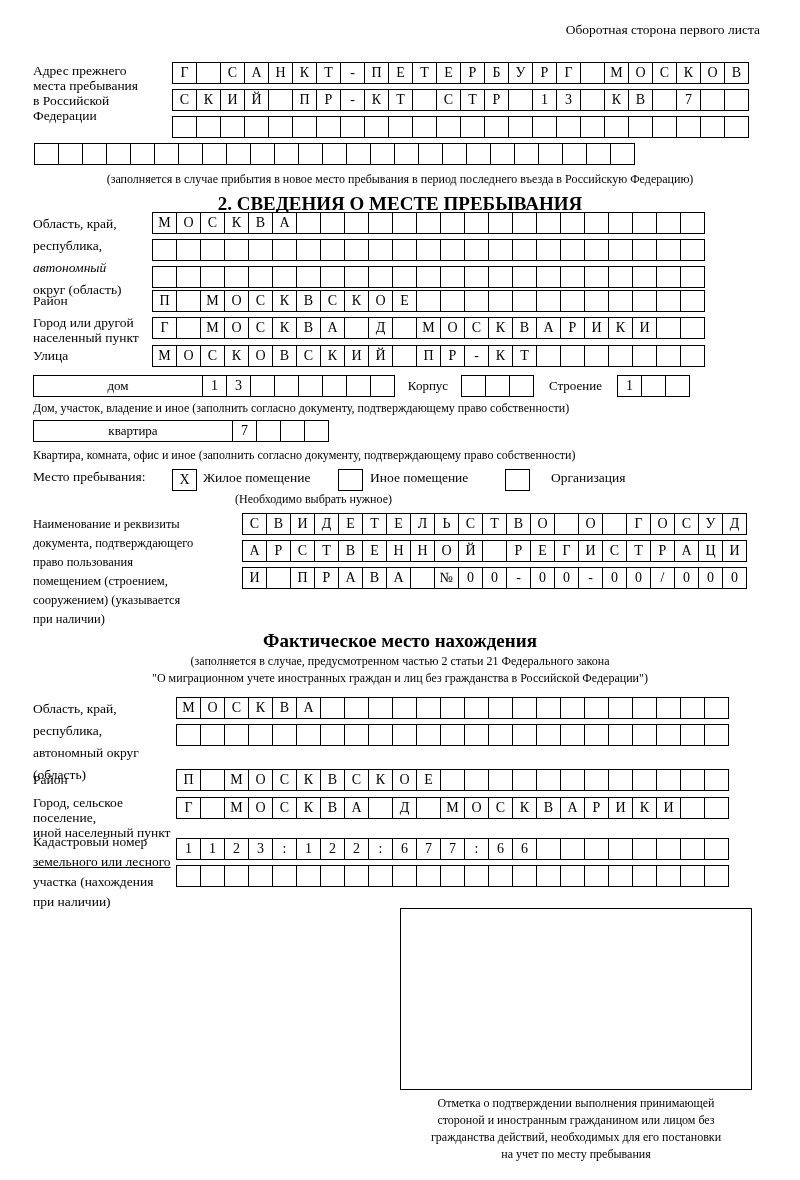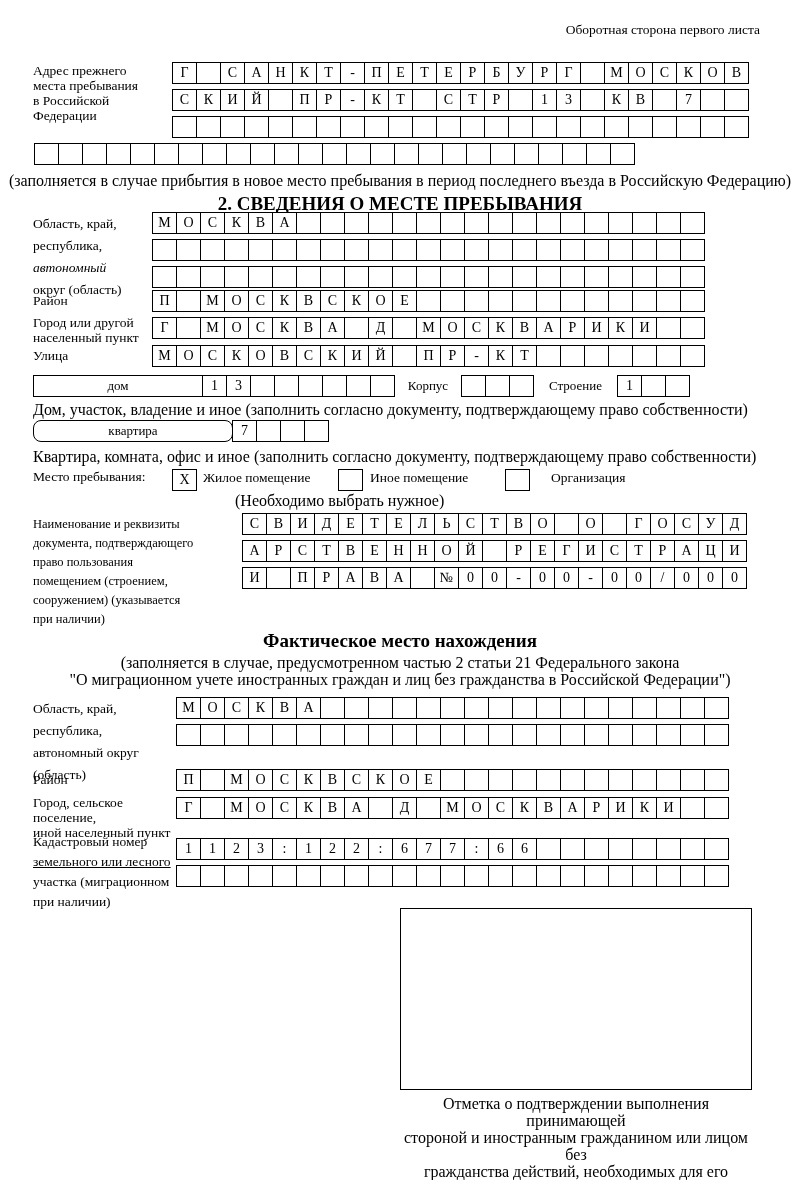--- a/index.html
+++ b/index.html
@@ -38,21 +38,21 @@
   .wide {
     height:22px; border:1px solid #000; box-sizing:border-box;
     text-align:center; font-size:13px; line-height:20px;
     margin-right:-1px;
   }
 
   .abs { position:absolute; }
 
   .section-title { font-weight:bold; font-size:19px; }
 
-  .note { font-size:16px; }
+  .note { font-size:12px; }
 
   .stamp-box {
     position:absolute;
     border:1px solid #000;
     box-sizing:border-box;
   }
 </style>
 </head>
 <body>
 
@@ -365,21 +365,21 @@
     <div id="sd" style="display:flex;">
         <div class="cell">1</div>
         <div class="cell"></div>
         <div class="cell"></div>
       </div>
   </div>
 
   <div class="abs note" style="left:33px; top:401px;">Дом, участок, владение и иное (заполнить согласно документу, подтверждающему право собственности)</div>
 
   <div class="abs boxrow" style="left:33px; top:420px;">
-    <div class="wide" style="width:200px;border-radius:8px;">квартира</div>
+    <div class="wide" style="width:200px;">квартира</div>
     <div id="fd" style="display:flex;">
         <div class="cell">7</div>
         <div class="cell"></div>
         <div class="cell"></div>
         <div class="cell"></div>
       </div>
   </div>
   <div class="abs note" style="left:33px; top:448px;">Квартира, комната, офис и иное (заполнить согласно документу, подтверждающему право собственности)</div>
 
   <div class="abs lbl" style="left:33px; top:469px;">Место пребывания:</div>
@@ -583,21 +583,21 @@
       <div class="cell">И</div>
       <div class="cell">К</div>
       <div class="cell">И</div>
       <div class="cell"></div>
       <div class="cell"></div>
     </div>
 
   <div class="abs lbl" style="left:33px; top:832px; width:150px;">
     <div style="line-height:20px;">Кадастровый номер</div>
     <div style="line-height:20px;text-decoration:underline;">земельного или лесного</div>
-    <div style="line-height:20px;">участка (миграционном</div>
+    <div style="line-height:20px;">участка (нахождения</div>
     <div style="line-height:20px;">при наличии)</div>
   </div>
   <div class="abs boxrow" id="cd1" style="left:176px; top:838px;">
       <div class="cell">1</div>
       <div class="cell">1</div>
       <div class="cell">2</div>
       <div class="cell">3</div>
       <div class="cell">:</div>
       <div class="cell">1</div>
       <div class="cell">2</div>

